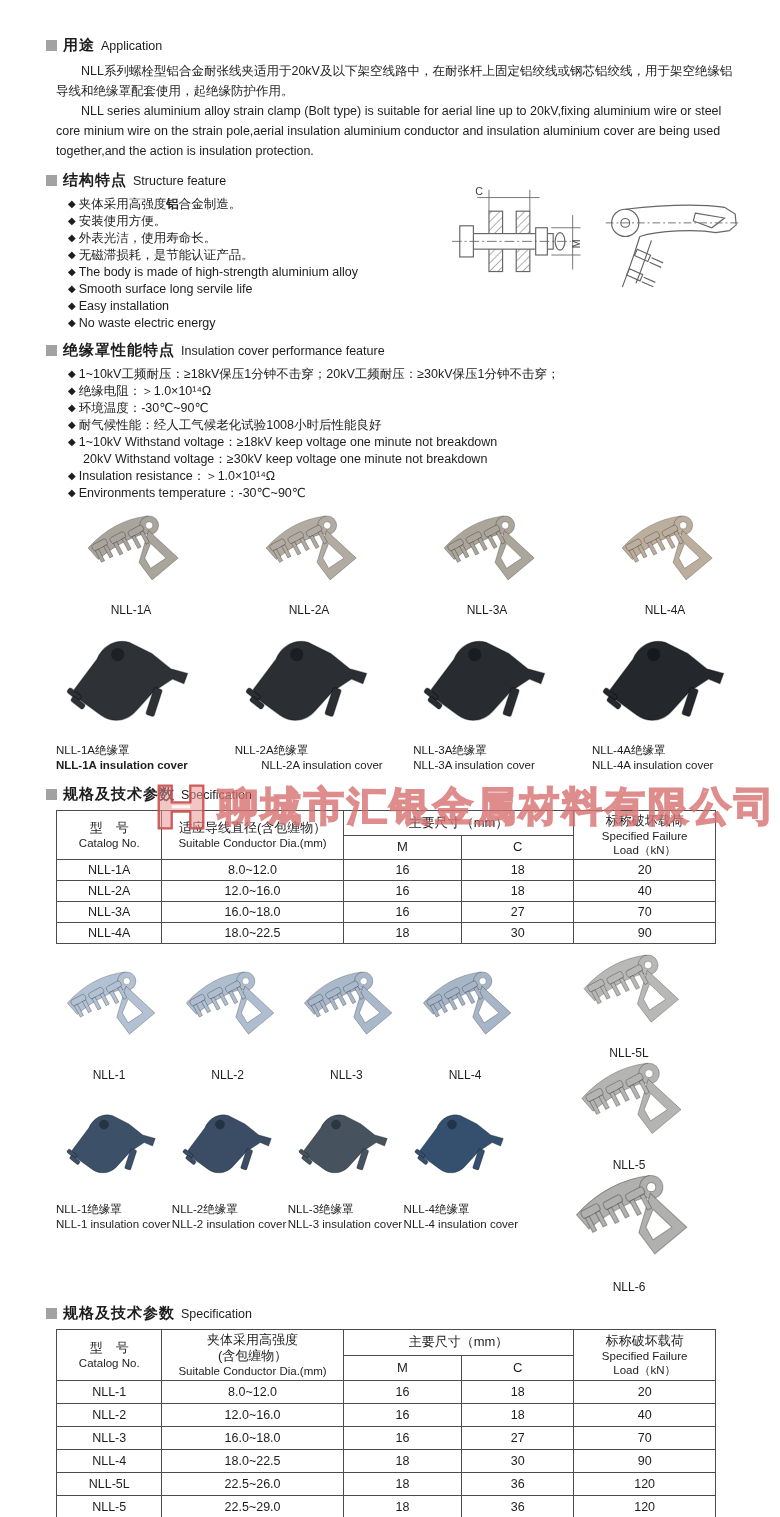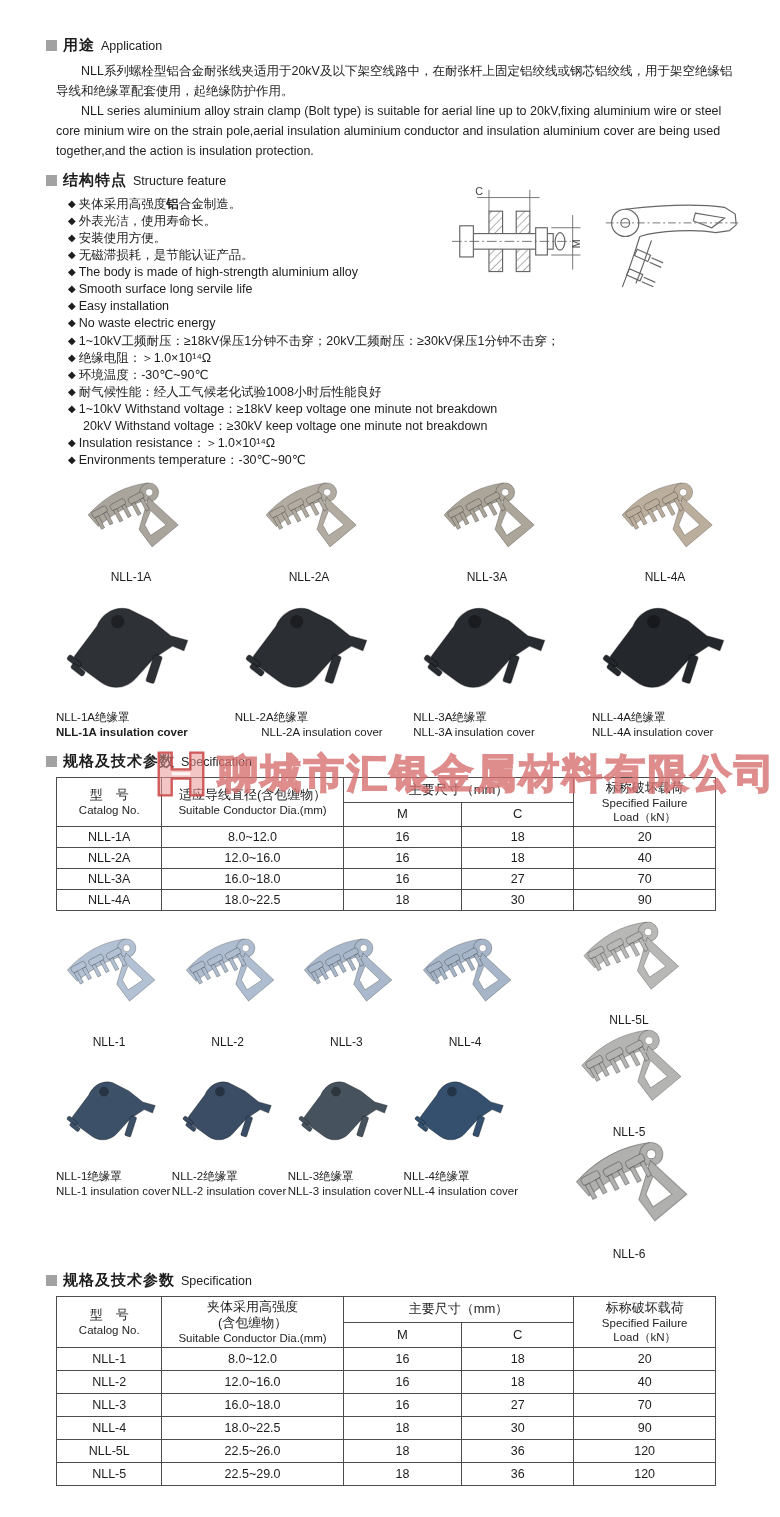--- a/index.html
+++ b/index.html
@@ -151,29 +151,34 @@
             <line x1="9" y1="3" x2="22" y2="3"></line>
         </g>
       </g>
     </g>
     <text x="30" y="13" font-size="11" fill="#444">C</text>
     <text font-size="11" fill="#444" transform="rotate(-90 138 64)" x="134" y="64">M</text>
   </svg>
 
   <ul class="bullets">
     <li><span class="dm">◆</span><span>夹体采用高强度</span><span class="b-bold">铝</span><span>合金制造。</span></li>
+    <li><span class="dm">◆</span><span>安装使用方便。</span></li>
     <li><span class="dm">◆</span><span>外表光洁，使用寿命长。</span></li>
-    <li><span class="dm">◆</span><span>安装使用方便。</span></li>
     <li><span class="dm">◆</span><span>无磁滞损耗，是节能认证产品。</span></li>
     <li><span class="dm">◆</span><span>The body is made of high-strength aluminium alloy</span></li>
     <li><span class="dm">◆</span><span>Smooth surface long servile life</span></li>
     <li><span class="dm">◆</span><span>Easy installation</span></li>
     <li><span class="dm">◆</span><span>No waste electric energy</span></li>
   </ul>
 
+  <div class="sec-h clear" style="margin-top:10px;">
+    <span class="sqm"></span>
+    <span class="cn">绝缘罩性能特点</span>
+    <span class="en">Insulation cover performance feature</span>
+  </div>
   <ul class="bullets">
     <li><span class="dm">◆</span><span>1~10kV工频耐压：≥18kV保压1分钟不击穿；20kV工频耐压：≥30kV保压1分钟不击穿；</span></li>
     <li><span class="dm">◆</span><span>绝缘电阻：＞1.0×10¹⁴Ω</span></li>
     <li><span class="dm">◆</span><span>环境温度：-30℃~90℃</span></li>
     <li><span class="dm">◆</span><span>耐气候性能：经人工气候老化试验1008小时后性能良好</span></li>
     <li><span class="dm">◆</span><span>1~10kV Withstand voltage：≥18kV keep voltage one minute not breakdown</span></li>
     <li class="cont"><span>20kV Withstand voltage：≥30kV keep voltage one minute not breakdown</span></li>
     <li><span class="dm">◆</span><span>Insulation resistance：＞1.0×10¹⁴Ω</span></li>
     <li><span class="dm">◆</span><span>Environments temperature：-30℃~90℃</span></li>
   </ul>

